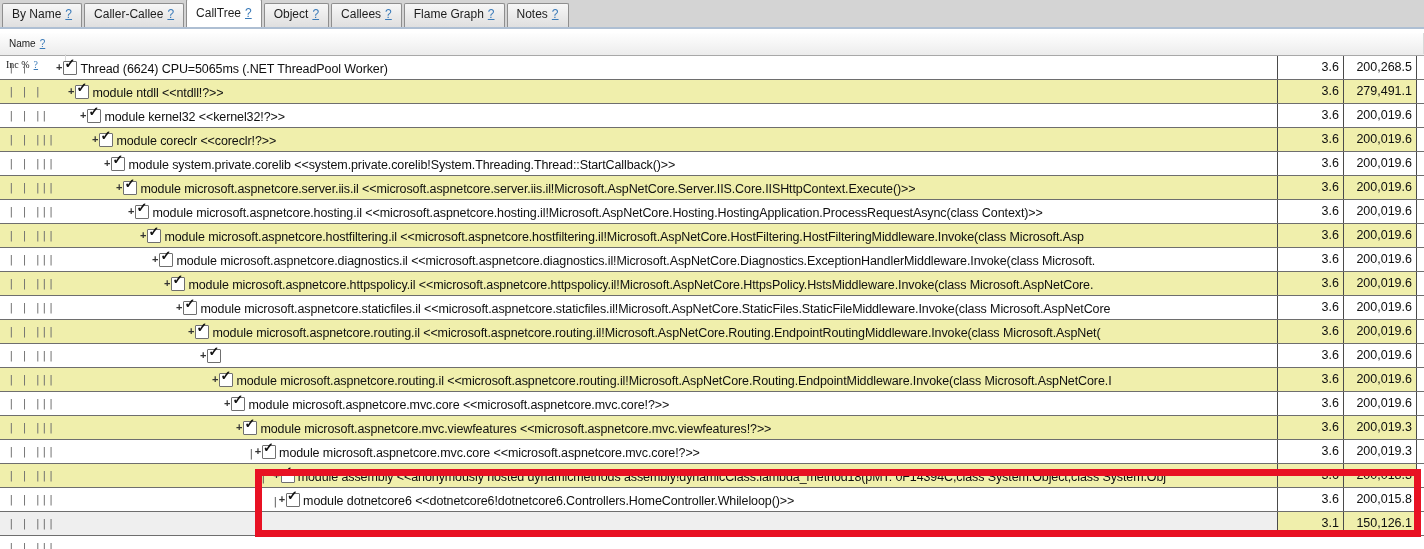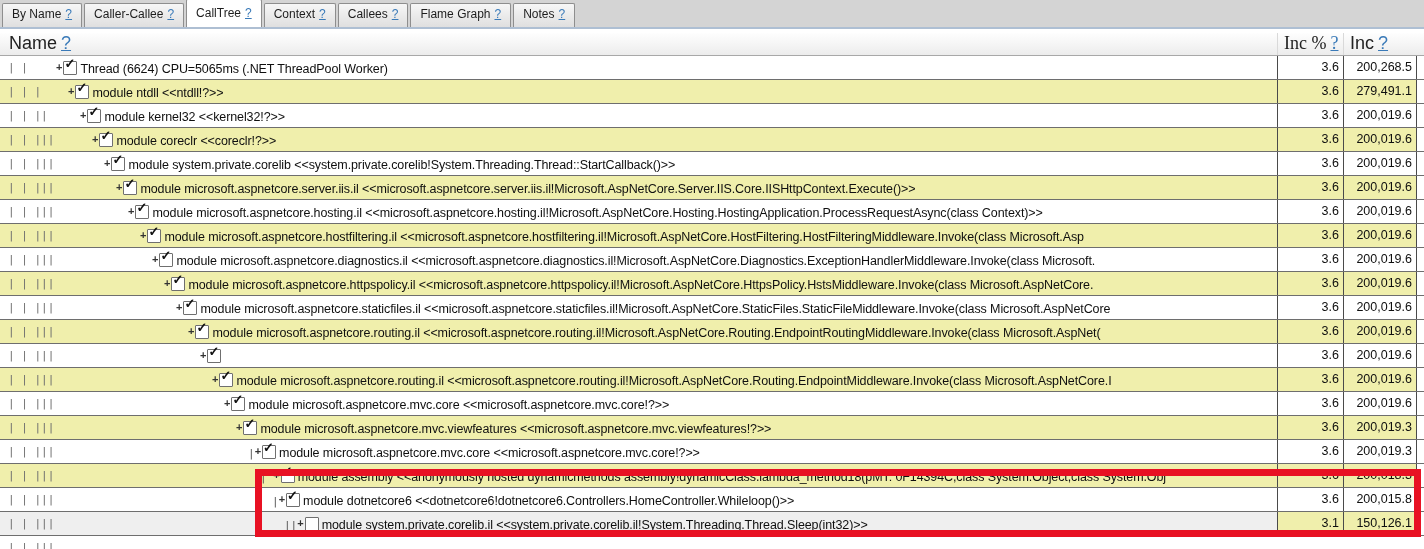--- a/index.html
+++ b/index.html
@@ -14,22 +14,22 @@
     background: linear-gradient(#f7f7f7, #dfdfdf); border: 1px solid #8e8e8e;
     border-bottom: none; border-radius: 2px 2px 0 0; font-size: 12px; color: #1d1d1d;
     white-space: nowrap; cursor: default; }
   .tab.active { height: 28px; margin-top: 7px; padding-top: 6px; background: #fff;
     position: relative; z-index: 2; }
   .q { color: #3a7ab8; text-decoration: underline; margin-left: 4px; cursor: pointer; }
 
   
   .grid { position: relative; width: 1424px; }
   .gap { height: 4px; background: #fff; }
-  .header { display: flex; height: 23px; line-height: 21px; font-size: 18px; color: #222;
-    background: linear-gradient(#fefefe, #ececec); border-bottom: 1px solid #a8a8a8; }
+  .header { display: flex; height: 23px; line-height: 21px; font-size: 10px; color: #222;
+    background: linear-gradient(#fefefe, #ececec); border-bottom: 1px solid #a8a8a8; flex-direction: column; }
   .h-name { flex: 1 1 auto; padding-left: 9px; border-right: 1px solid #d9d9d9; }
   .h-pct  { width: 66px;  padding-left: 6px; border-right: 1px solid #d9d9d9; font-family: Liberation Serif, serif; }
   .h-inc  { width: 73px;  padding-left: 6px; }
   .h-gut  { width: 7px; }
 
   .row { display: flex; height: 24px; line-height: 23px; font-size: 12.5px; color: #0f0f0f;
     border-bottom: 1px solid #6e6e6e; background: #fff; }
   .row.yellow .namecell, .row.yellow .cell { background: #f0efac; }
   .row.sel-name .namecell { background: #efefef; }
   .namecell { flex: 1 1 auto; position: relative; overflow: hidden; white-space: nowrap;
@@ -59,21 +59,21 @@
 </style>
 </head>
 <body>
 
 <div class="app">
 
   <div class="tabbar" id="tabbar">
       <div class="tab"><span class="tlabel">By Name</span><a class="q">?</a></div>
       <div class="tab"><span class="tlabel">Caller-Callee</span><a class="q">?</a></div>
       <div class="tab active"><span class="tlabel">CallTree</span><a class="q">?</a></div>
-      <div class="tab"><span class="tlabel">Context</span><a class="q">?</a></div>
+      <div class="tab"><span class="tlabel">Object</span><a class="q">?</a></div>
       <div class="tab"><span class="tlabel">Callees</span><a class="q">?</a></div>
       <div class="tab"><span class="tlabel">Flame Graph</span><a class="q">?</a></div>
       <div class="tab"><span class="tlabel">Notes</span><a class="q">?</a></div>
     </div>
 
   <div class="gap"></div>
 
   <div class="grid">
     <div class="header">
       <div class="h-name">
@@ -293,23 +293,20 @@
         <span class="pre">|</span><span class="expander">+</span><span class="cb"><span class="tick">✓</span></span><span class="nm">module dotnetcore6 &lt;&lt;dotnetcore6!dotnetcore6.Controllers.HomeController.Whileloop()&gt;&gt;</span>
       </span>
     </div>
     <div class="cell pct">3.6</div>
     <div class="cell inc">200,015.8</div>
     <div class="gutter"></div>
   </div>
         <div class="row yellow sel-name">
     <div class="namecell" style="background: rgb(239, 239, 239);">
       <span class="guides">|  |  |||</span>
-      <span class="inner" style="padding-left: 284px;">
-        <span class="pre">||</span><span class="expander">+</span><span class="cb unchecked"></span><span class="nm">module system.private.corelib.il &lt;&lt;system.private.corelib.il!System.Threading.Thread.Sleep(int32)&gt;&gt;</span>
-      </span>
     </div>
     <div class="cell pct" style="background: rgb(240, 239, 172);">3.1</div>
     <div class="cell inc" style="background: rgb(240, 239, 172);">150,126.1</div>
     <div class="gutter"></div>
   </div>
       </div>
     <div class="partial">
       <span class="guides">|  |  |||</span>
     </div>
   </div>

